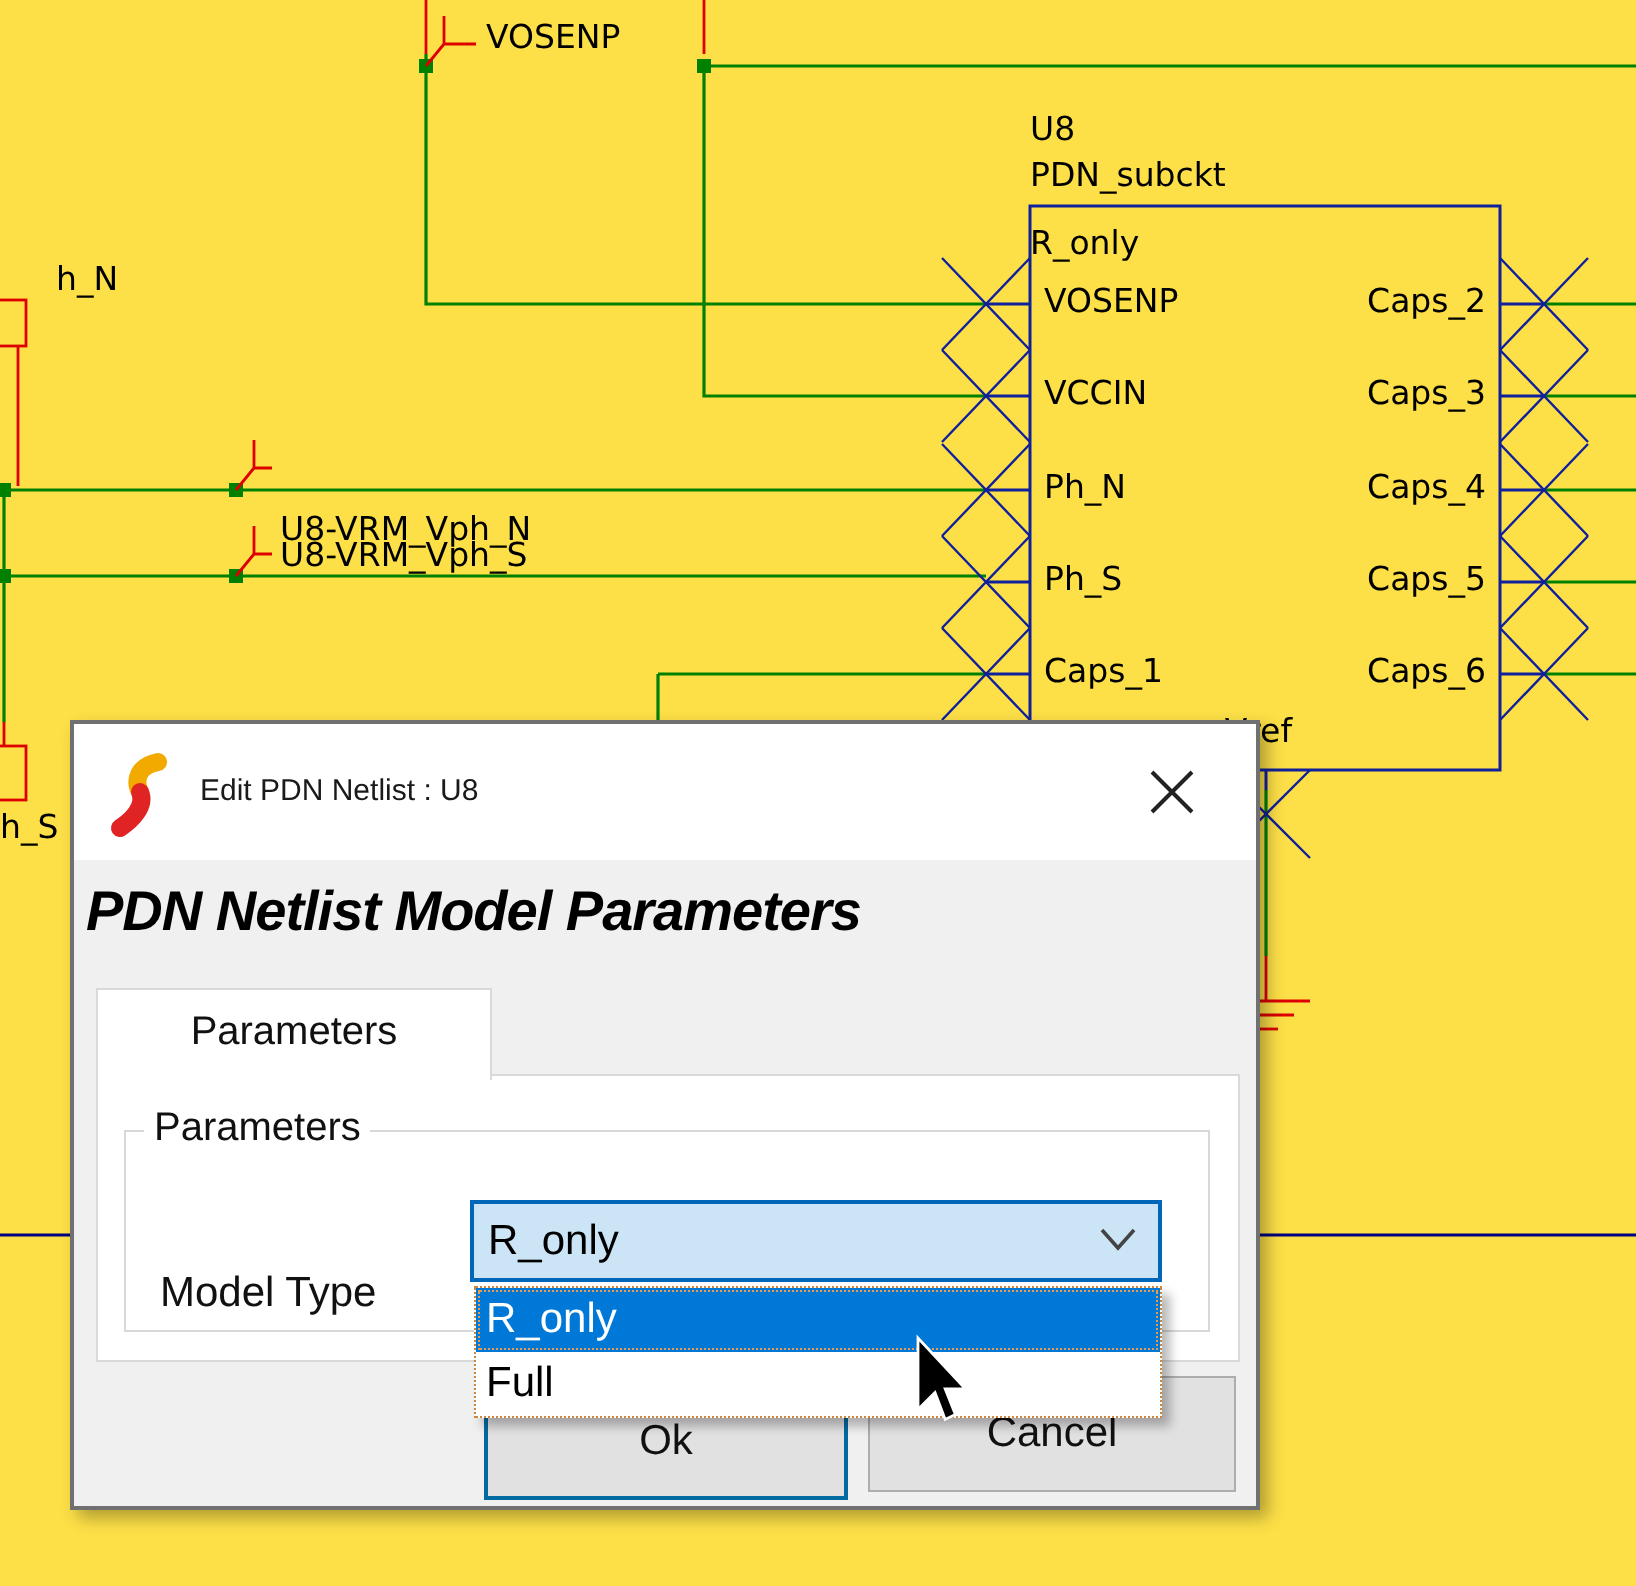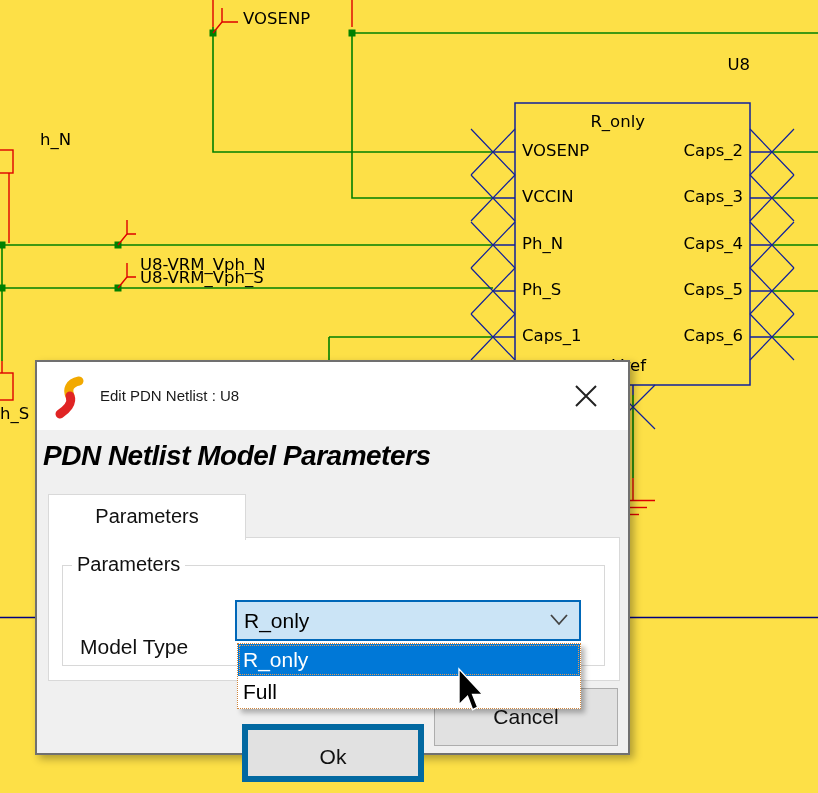--- a/index.html
+++ b/index.html
@@ -2,21 +2,21 @@
 <html><head>
 <meta charset="utf-8">
 <style>
   html,body{margin:0;padding:0;background:#fff;}
   #canvas{position:relative;width:818px;height:793px;overflow:hidden;background:#fde047;
           font-family:"Liberation Sans",sans-serif;}
   .abs{position:absolute;}
   
   .schtext{position:absolute;color:#000;font-family:"DejaVu Sans",sans-serif;
            font-size:16.5px;line-height:20px;white-space:nowrap;z-index:2;}
-  .ctr{text-align:right;}
+  .ctr{text-align:left;}
   .rgt{text-align:right;}
   
   #dlg-bg{left:35px;top:360px;width:591px;height:391px;background:#f0f0f0;
           border:2px solid #707070;box-shadow:4px 4px 8px rgba(0,0,0,.30);z-index:10;}
   .dlg{z-index:11;}
   #titlebar{left:37px;top:362px;width:591px;height:68px;background:#ffffff;}
   #dlg-title{left:100px;top:362px;height:80px;line-height:68px;font-size:15px;color:#1a1a1a;}
   #close-btn{left:570px;top:380px;width:32px;height:32px;cursor:pointer;}
   #dlg-heading{left:43px;top:440px;font-size:28px;font-weight:bold;color:#000;
                letter-spacing:-0.5px;white-space:nowrap;font-style:italic;}
@@ -32,21 +32,21 @@
          border:2px solid #0067b8;box-sizing:border-box;z-index:14;cursor:default;}
   #combo-value{position:absolute;left:7px;top:0;height:37px;line-height:37px;font-size:21px;color:#000;}
   #combo-chevron{position:absolute;right:8px;top:9px;}
   #dropdown{left:237px;top:643px;width:344px;height:66px;background:#fff;
             border:1px dotted #d0853c;box-sizing:border-box;z-index:20;
             box-shadow:4px 4px 5px rgba(0,0,0,.28);}
   .option{height:32px;line-height:32px;font-size:21px;padding-left:5px;color:#000;cursor:default;}
   .option.selected{background:#0078d7;color:#fff;outline:1px dotted #e89c50;outline-offset:-2px;}
   .btn{z-index:14;background:#e1e1e1;text-align:center;font-size:21px;color:#111;
        box-sizing:border-box;cursor:pointer;}
-  #ok-btn{left:242px;top:724px;width:182px;height:58px;border:6px solid #0369a1;line-height:54px;}
+  #ok-btn{left:242px;top:692px;width:182px;height:58px;border:2px solid #0369a1;line-height:54px;}
   #cancel-btn{left:434px;top:688px;width:184px;height:58px;border:1px solid #adadad;line-height:56px;}
   #cursor{z-index:30;}
   svg{display:block;}
 </style>
 </head>
 <body>
 
 <div id="canvas">
 
   <svg class="abs" style="left:0;top:0;z-index:1;" width="818" height="793" viewBox="0 0 818 793">
@@ -120,24 +120,25 @@
     </g>
 
     <g stroke="#000080" stroke-width="1.6" fill="none">
       <path d="M0,617.5 H818"></path>
     </g>
   </svg>
 
   <div class="schtext" style="left:243px;top:9px;">VOSENP</div>
   <div class="schtext" style="left:140px;top:225px;margin-top:30px;">U8-VRM_Vph_N</div>
   <div class="schtext" style="left:140px;top:268px;">U8-VRM_Vph_S</div>
-  <div class="schtext" style="left:16px;top:130px;padding-left:24px;">h_N</div>
+  <div class="schtext" style="left:4px;top:130px;padding-left:24px;">h_N</div>
   <div class="schtext" style="left:0px;top:404px;">h_S</div>
 
   <div class="schtext ctr" style="left:515px;top:55px;width:235px;">U8</div>
+  <div class="schtext ctr" style="left:515px;top:78px;width:235px;">PDN_subckt</div>
   <div class="schtext ctr" style="left:515px;top:112px;width:130px;">R_only</div>
 
   <div class="schtext" style="left:522px;top:141px;">VOSENP</div>
   <div class="schtext" style="left:522px;top:187px;">VCCIN</div>
   <div class="schtext" style="left:522px;top:234px;">Ph_N</div>
   <div class="schtext" style="left:522px;top:280px;">Ph_S</div>
   <div class="schtext" style="left:522px;top:326px;">Caps_1</div>
 
   <div class="schtext rgt" style="left:600px;top:141px;width:143px;">Caps_2</div>
   <div class="schtext rgt" style="left:600px;top:187px;width:143px;">Caps_3</div>

